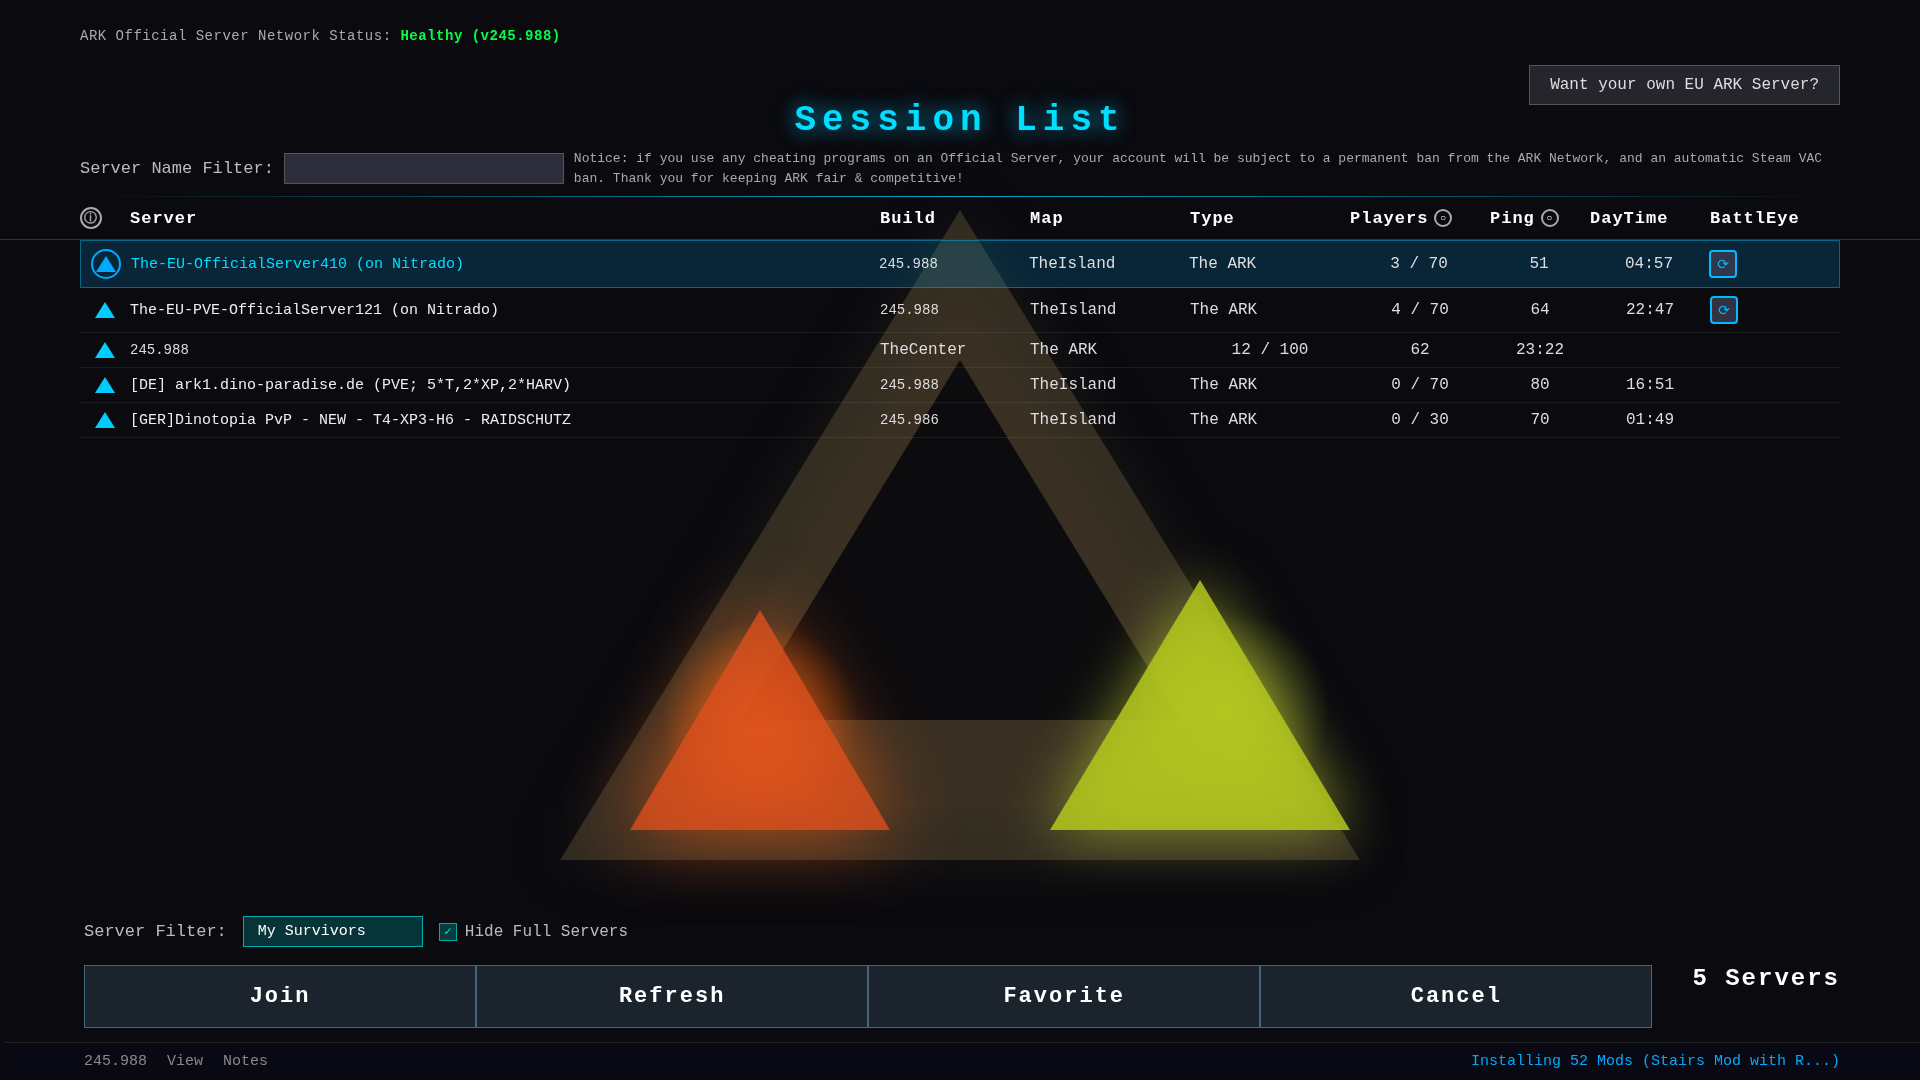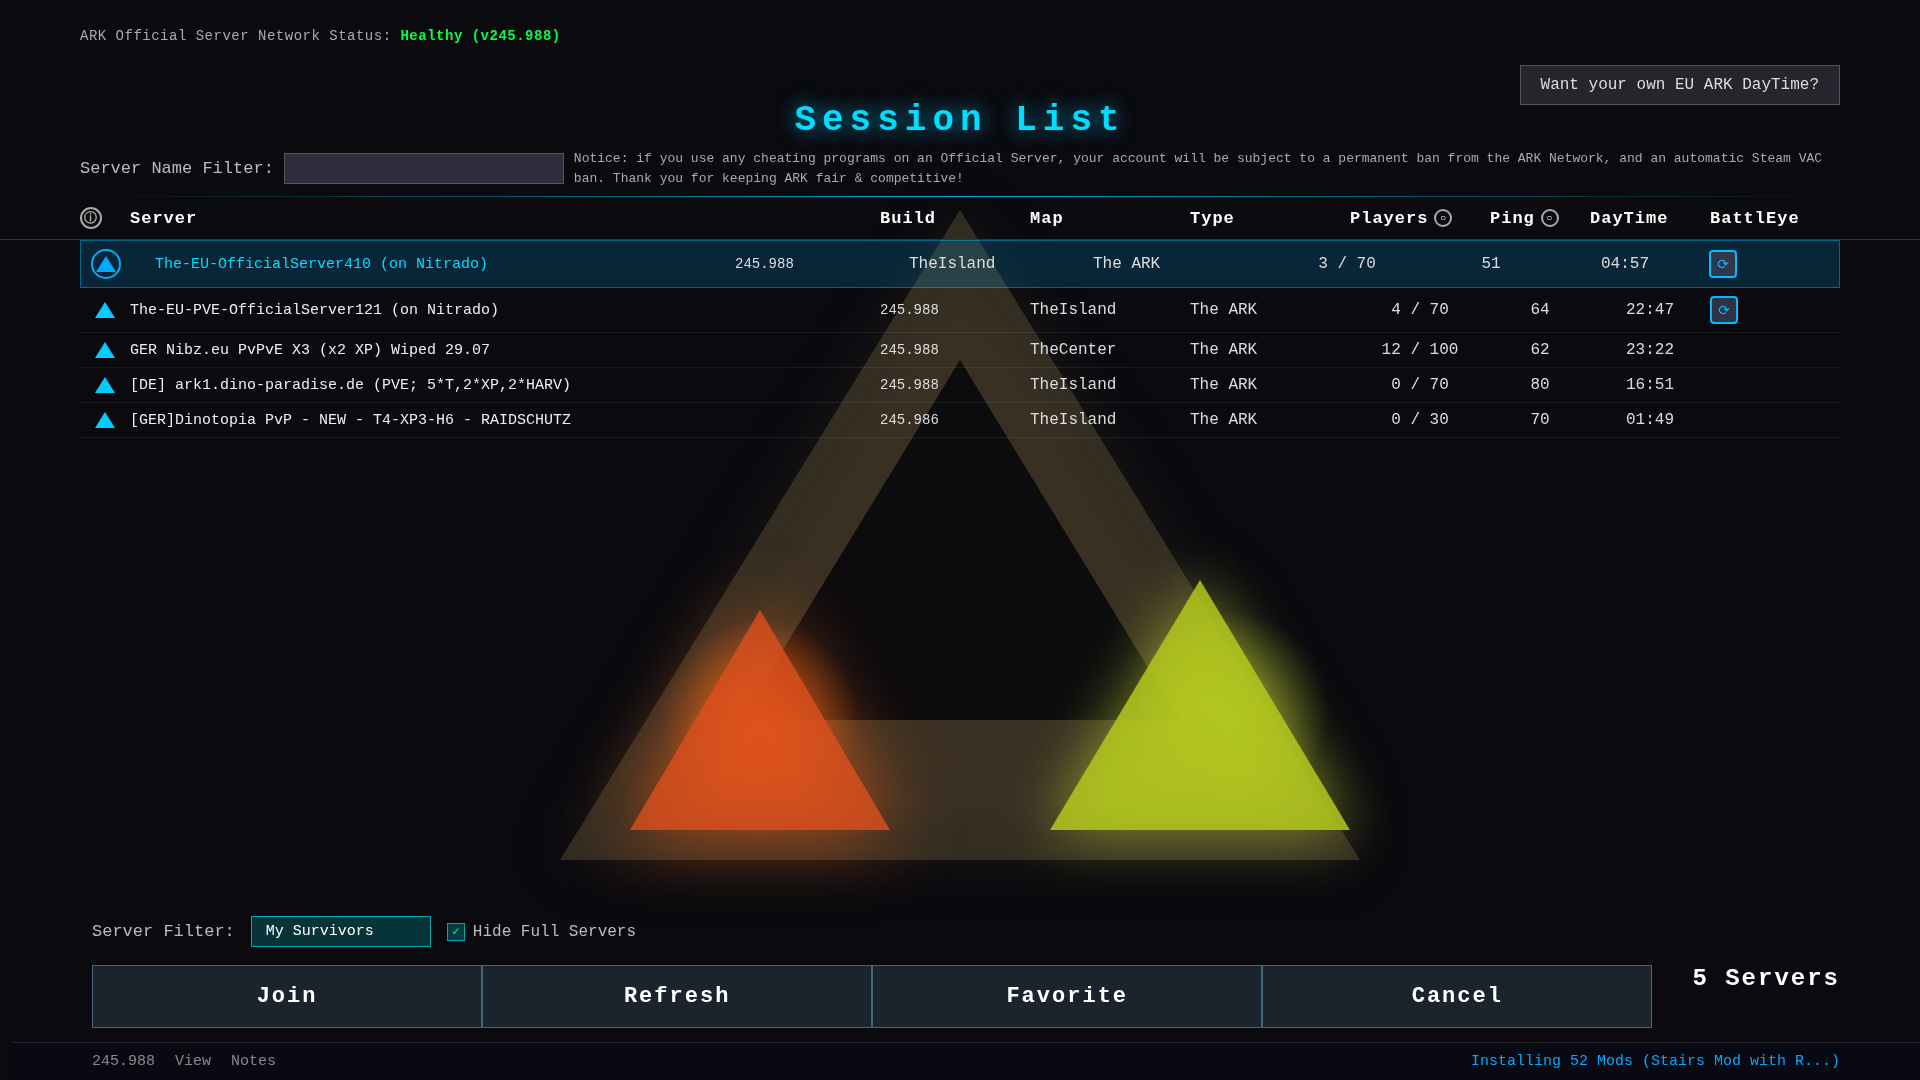--- a/index.html
+++ b/index.html
@@ -240,21 +240,20 @@
       padding: 8px 0;
       border-bottom: 1px solid rgba(255,255,255,0.07);
       align-items: center;
       font-size: 16px;
       cursor: pointer;
     }
 
     .table-row.selected {
       background: rgba(0, 150, 220, 0.2);
       border: 1px solid rgba(0, 200, 255, 0.4);
-      gap: 24px;
     }
 
     .row-icon {
       display: flex;
       align-items: center;
       justify-content: center;
     }
 
     .triangle-up {
       width: 0; height: 0;
@@ -308,21 +307,21 @@
       border-color: #00bbff;
       color: #00bbff;
     }
 
     .build-val { color: #ddd; font-size: 14px; }
 
     
     .bottom-area {
       position: absolute;
       bottom: 0;
-      left: 12px;
+      left: 4px;
       right: 0;
     }
 
     .bottom-filter-row {
       display: flex;
       align-items: center;
       padding: 10px 80px;
       gap: 16px;
     }
 
@@ -451,21 +450,21 @@
   </div>
 </div>
 
 <div class="content">
 
   <div class="status-bar">
     <span>ARK Official Server Network Status:</span>
     <span class="status-healthy">Healthy (v245.988)</span>
   </div>
 
-  <button class="own-server-btn">Want your own EU ARK DayTime?</button>
+  <button class="own-server-btn">Want your own EU ARK Server?</button>
 
   <div class="session-title">Session  List</div>
 
   <div class="filter-row">
     <span class="filter-label">Server  Name  Filter:</span>
     <input class="filter-input" type="text" placeholder="" style="">
     <span class="notice-text">Notice: if you use any cheating programs on an Official Server, your account will be subject to a permanent ban from the ARK Network, and an automatic Steam VAC ban. Thank you for keeping ARK fair &amp; competitive!</span>
   </div>
 
   <div class="divider"></div>
@@ -532,21 +531,20 @@
         <div class="ping-val">64</div>
         <div class="daytime-val">22:47</div>
         <div>
           <div class="battleye-icon battleye-active">⟳</div>
         </div>
       </div>
       <div class="table-row">
         <div class="row-icon">
           <div class="triangle-up"></div>
         </div>
-        <div class="server-name white">GER Nibz.eu PvPvE X3 (x2 XP) Wiped 29.07</div>
         <div class="build-val">245.988</div>
         <div class="map-name">TheCenter</div>
         <div class="type-name">The ARK</div>
         <div class="players-val">12 / 100</div>
         <div class="ping-val">62</div>
         <div class="daytime-val">23:22</div>
         <div></div>
       </div>
       <div class="table-row">
         <div class="row-icon">

